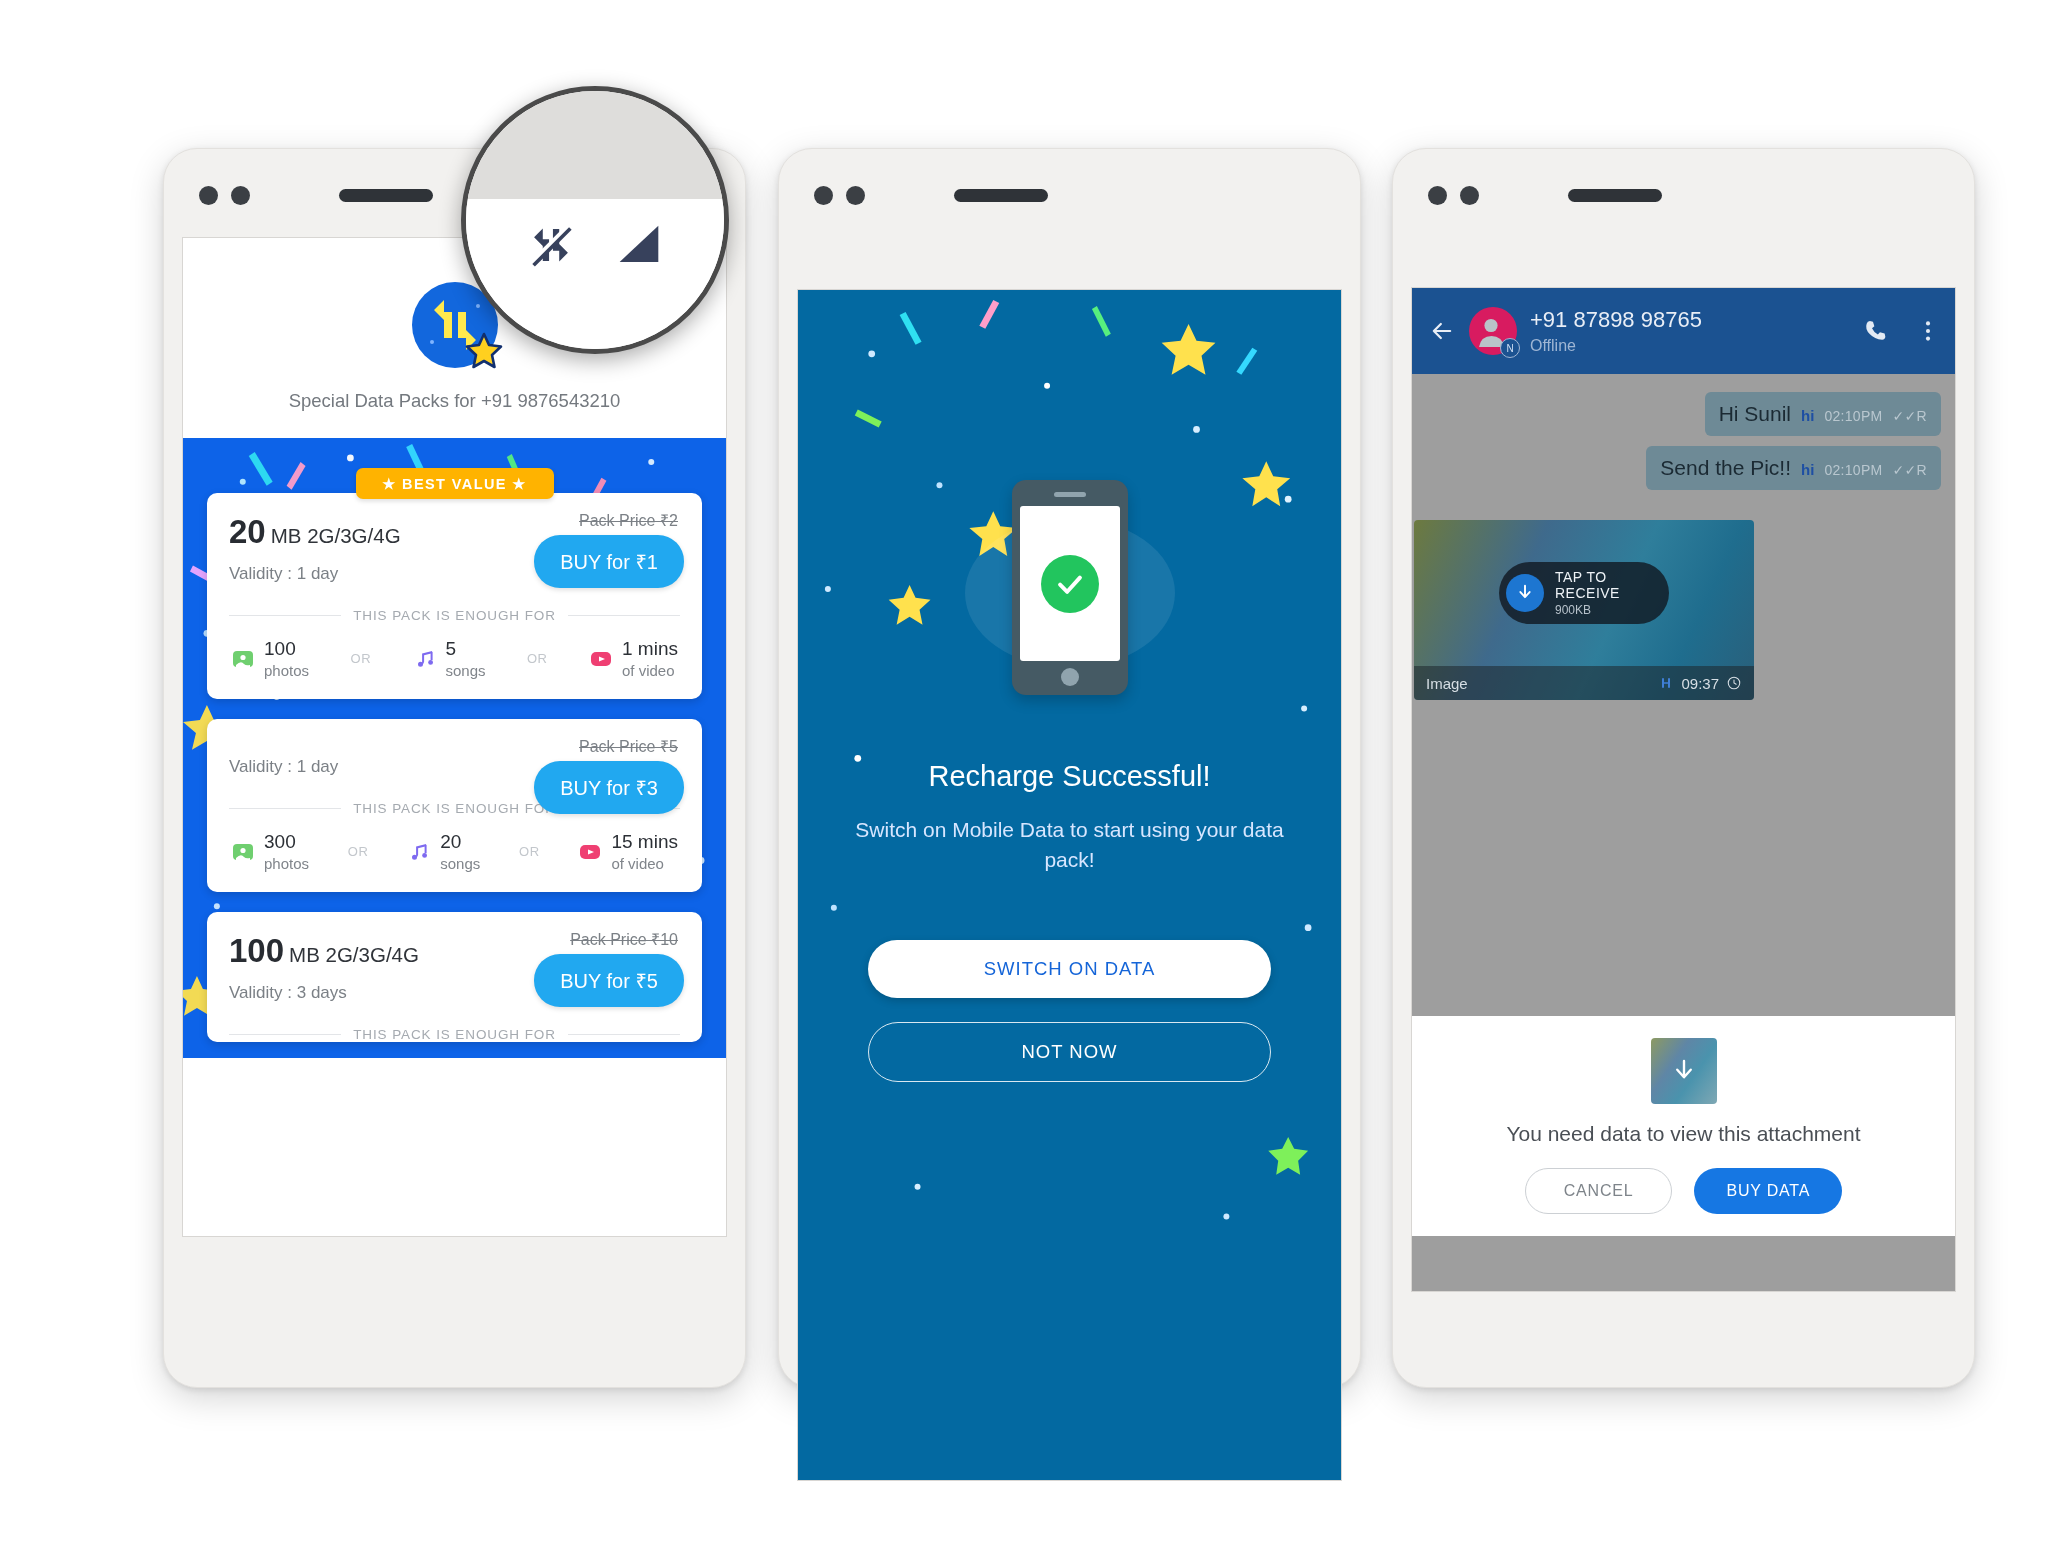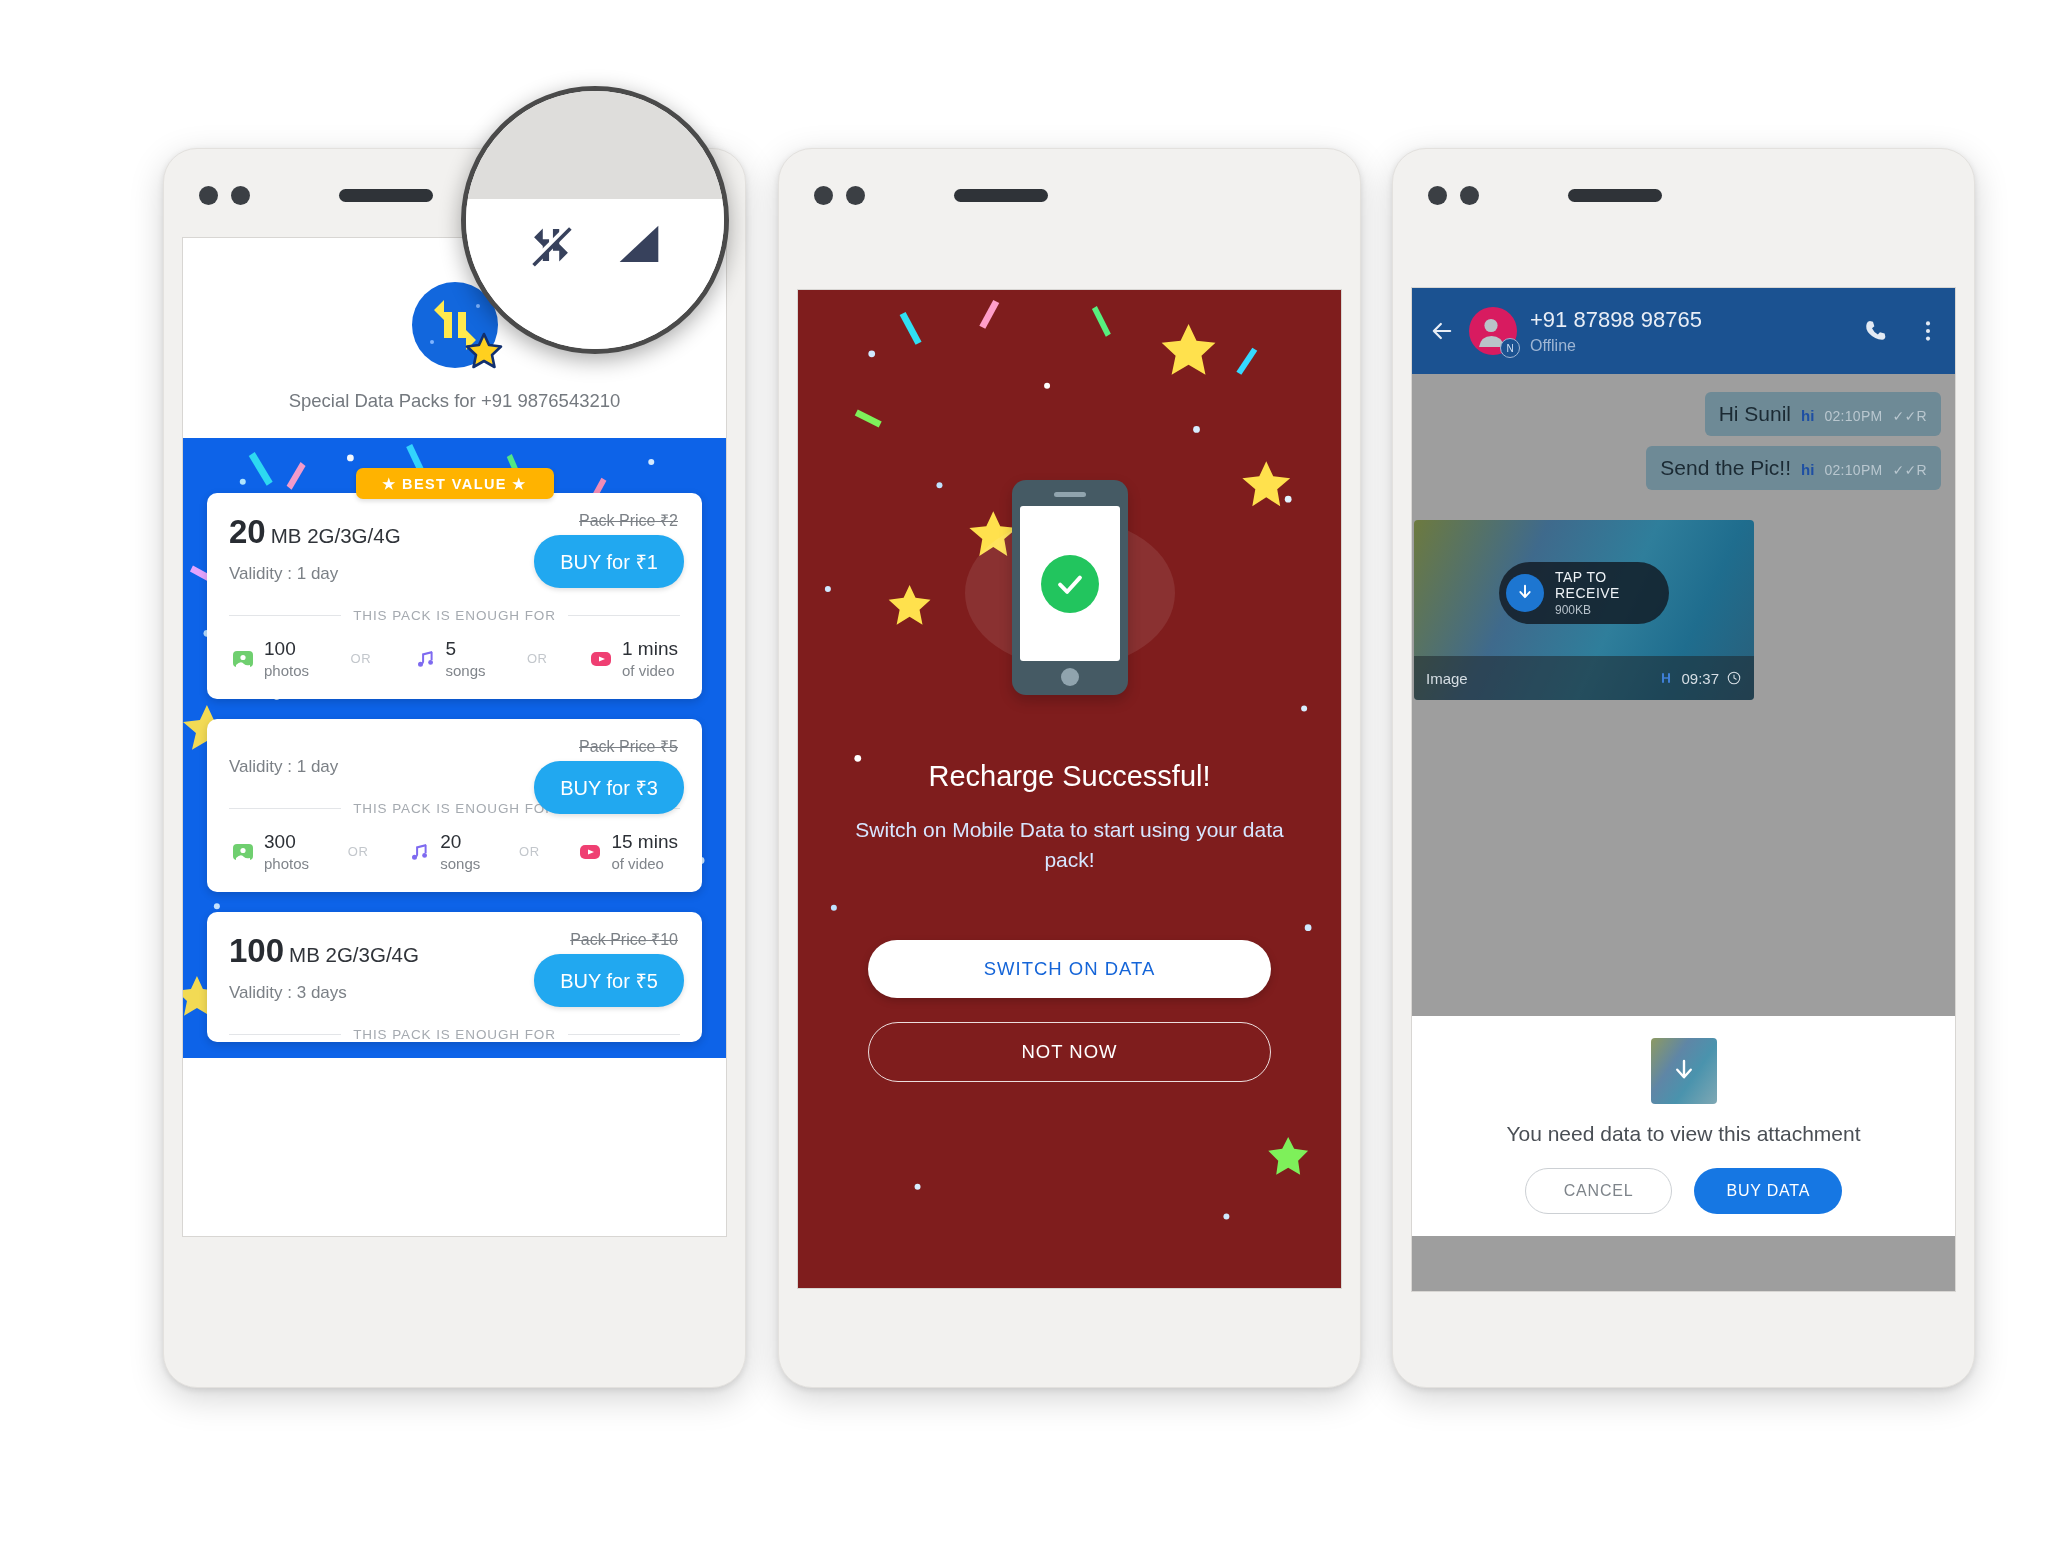--- a/index.html
+++ b/index.html
@@ -109,21 +109,21 @@
   }
   #magnifier .m-grey { position:absolute; left:0; top:0; right:0; height: 42%; background:#dedddb; }
   #magnifier .m-white { position:absolute; left:0; top:42%; right:0; bottom:0; background:#fff; }
   #magnifier .m-icons {
     position:absolute; left:0; right:0; top: 46%; height: 70px;
     display:flex; align-items:center; justify-content:center; gap: 30px;
   }
 
   
   #phone2 { left: 778px; top: 148px; width: 583px; height: 1240px; }
-  #screen2 { left: 18px; top: 140px; width: 545px; height: 1000px; background:#7f1d1d; }
+  #screen2 { left: 18px; top: 140px; width: 545px; height: 1192px; background:#0369a1; }
   .rs-wrap { position:absolute; inset:0; }
   .rs-hero { position:absolute; left:0; right:0; top: 190px; height: 230px; }
   .rs-phone {
     position:absolute; left:50%; transform:translateX(-50%); top: 0;
     width: 116px; height: 215px; background:#455a64; border-radius: 14px;
     box-shadow: 0 6px 14px rgba(0,0,0,.2);
   }
   .rs-phone .sp { position:absolute; top:12px; left:50%; transform:translateX(-50%);
     width: 32px; height:5px; border-radius:3px; background:#90a4ae; }
   .rs-phone .scr { position:absolute; left:8px; right:8px; top:26px; bottom:34px;
@@ -186,21 +186,21 @@
   .img-att .tap {
     position:absolute; left:50%; top: 42px; transform:translateX(-50%);
     background: rgba(16,24,32,.80); border-radius: 34px;
     display:flex; align-items:center; gap: 11px; padding: 7px 20px 7px 7px; cursor:pointer;
   }
   .img-att .dlcirc { width: 38px; height:38px; border-radius:50%; background:#1d76d1;
     display:flex; align-items:center; justify-content:center; flex:none;}
   .img-att .t1 { color:#eef3f7; font-size: 14px; letter-spacing:.5px; }
   .img-att .t2 { color:#b7c2cb; font-size: 12px; margin-top:2px; }
   .img-att .foot {
-    position:absolute; left:0; right:0; bottom:0; height: 44px;
+    position:absolute; left:0; right:0; bottom:0; height: 34px;
     background: rgba(30,38,44,.55); display:flex; align-items:center;
     justify-content:space-between; padding: 0 12px;
   }
   .img-att .foot .lab { color:#d6dee4; font-size: 15px; }
   .img-att .foot .rgt { display:flex; align-items:center; gap:7px; color:#d6dee4; font-size:15px;}
   .ch-sheet { background:#fff; padding: 22px 0 22px; text-align:center; }
   .sheet-thumb {
     width: 66px; height: 66px; border-radius: 4px; margin: 0 auto 18px;
     background: linear-gradient(125deg,#8d9a62 0%,#5f86a6 35%,#4a93ad 62%,#7fa8b4 100%);
     display:flex; align-items:center; justify-content:center;

